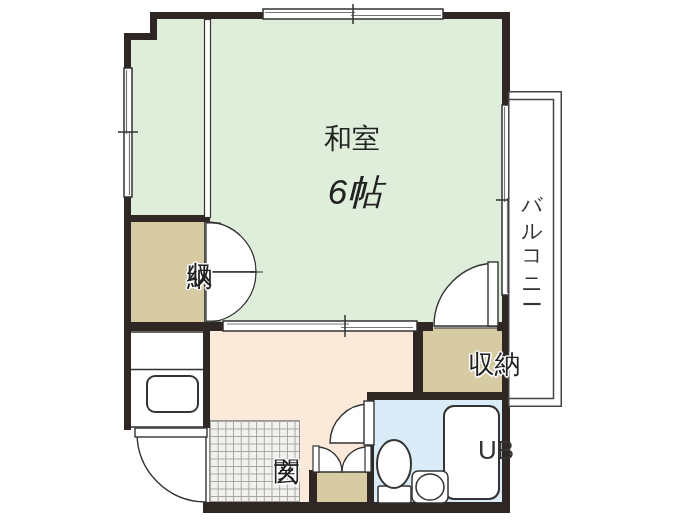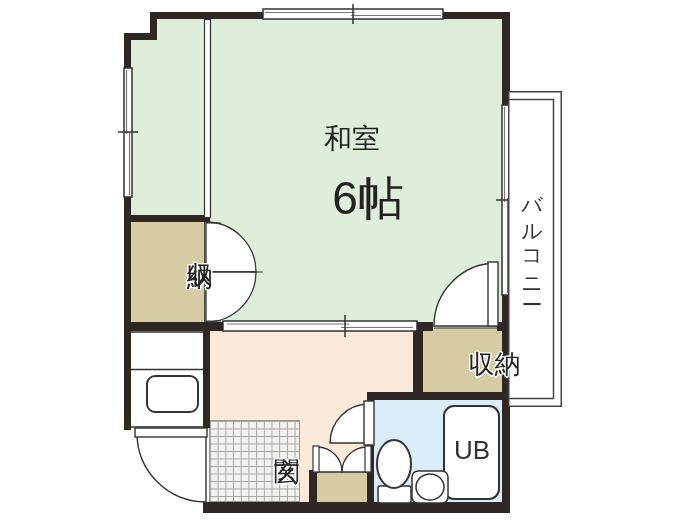--- a/index.html
+++ b/index.html
@@ -132,24 +132,24 @@
       <ellipse cx="430" cy="487" rx="14" ry="13" fill="#fff" stroke="#333" stroke-width="1.5"></ellipse>
     </g>
 
     <g>
       <rect x="508.75" y="91.75" width="52.5" height="314.5" fill="#fff" stroke="#444" stroke-width="1.5"></rect>
       <path d="M508,99.5 H553.5 V398.5 H508" fill="none" stroke="#444" stroke-width="1.5"></path>
     </g>
   </svg>
 
   <div class="label center" style="left:292px;top:124px;width:120px;font-size:28px;">和室</div>
-  <div class="label center" style="left:308px;top:174px;width:120px;font-size:46px;">6帖</div>
+  <div class="label center" style="left:295px;top:174px;width:120px;font-size:35px;font-style:italic;">6帖</div>
 
   <div class="label vtext halo" style="left:154px;top:241px;font-size:26px;letter-spacing:3px;">収納</div>
 
   <div class="label center halo" style="left:423px;top:351px;width:79px;font-size:26px;">収納</div>
 
   <div class="label vtext halo" style="left:241px;top:436px;font-size:26px;letter-spacing:3px;">玄関</div>
 
   <div class="label vtext" style="left:521px;top:181px;font-size:21px;letter-spacing:4px;color:#333;">バルコニー</div>
 
-  <div class="label center" style="left:444px;top:437px;width:56px;font-size:26px;color:#333;">UB</div>
+  <div class="label center" style="left:444px;top:437px;width:56px;font-size:26px;color:#333;padding-left:24px;">UB</div>
 </div>
 
 </body></html>

